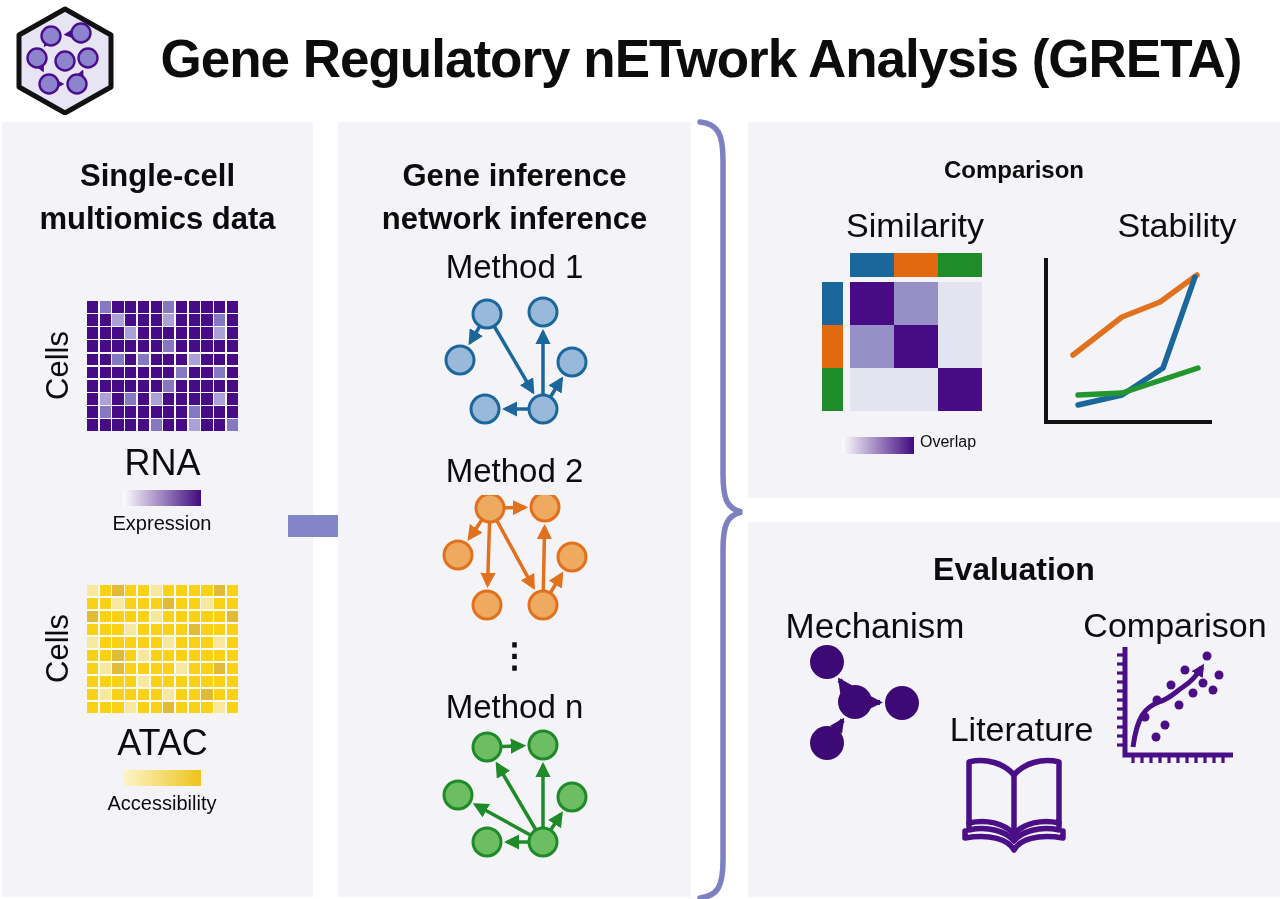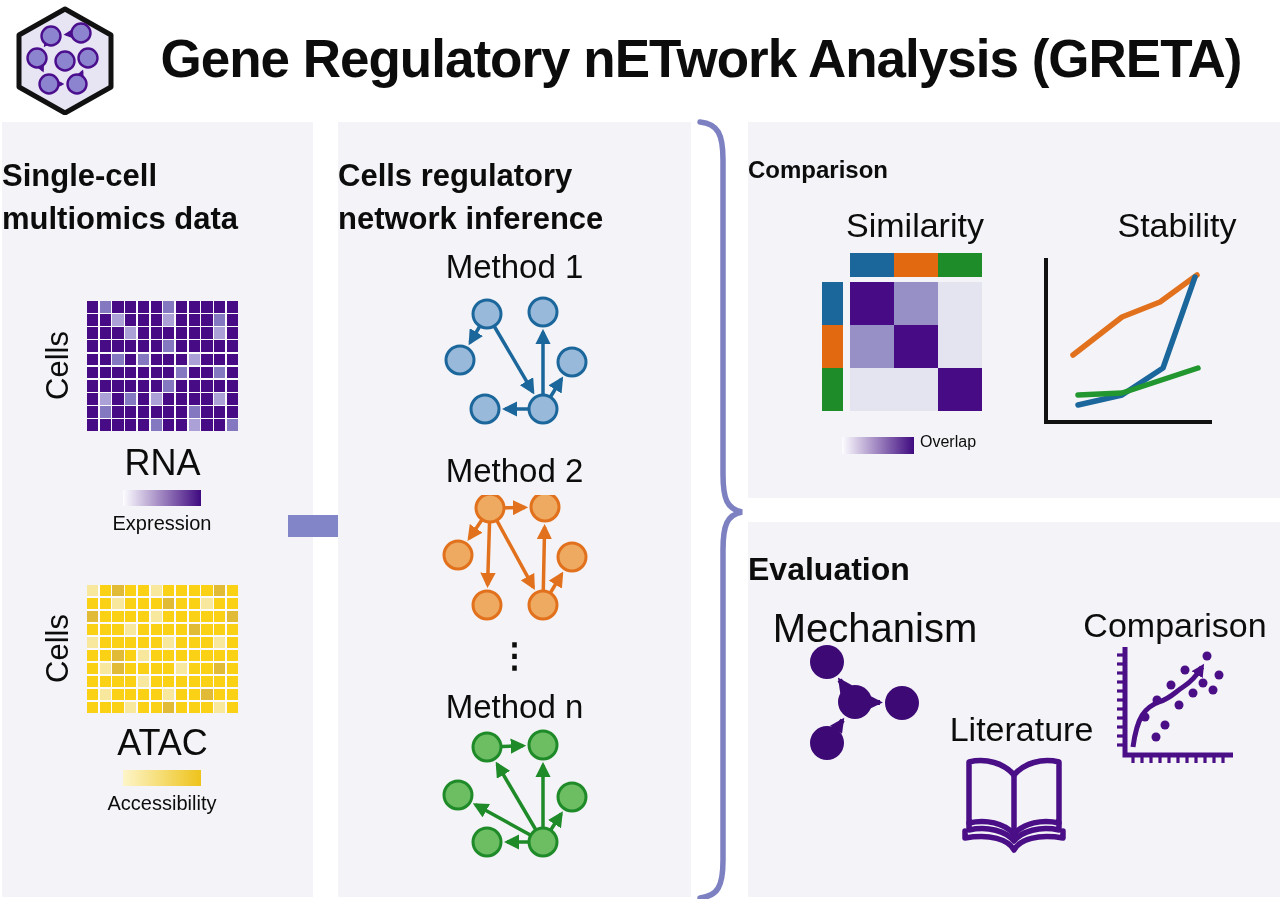--- a/index.html
+++ b/index.html
@@ -16,21 +16,21 @@
     --gradient-purple-start:#fdfdff; --gradient-purple-end:#3f0a80;
     --gradient-yellow-start:#fdf5c9; --gradient-yellow-end:#eec31b;
     --ink:#0c0c0c;
   }
   html,body{margin:0;padding:0;background:#fff;}
   body{font-family:"Liberation Sans",sans-serif;color:var(--ink);}
   .canvas{position:relative;width:1280px;height:899px;background:#fff;overflow:hidden;padding-left:12px;}
   .abs{position:absolute;}
   .panel{position:absolute;background:var(--panel-bg);}
   .h-big{font-size:53px;font-weight:700;letter-spacing:-1px;white-space:nowrap;}
-  .h-panel{font-size:31px;font-weight:700;line-height:43px;}
+  .h-panel{font-size:31px;font-weight:700;line-height:43px;text-align:center;}
   .h-sub{font-size:33px;font-weight:400;text-align:center;white-space:nowrap;}
   .h-small{font-size:20px;font-weight:400;text-align:center;}
   .vlabel{writing-mode:vertical-rl;transform:rotate(180deg);font-size:31px;text-align:center;}
   .heat{display:grid;grid-template-columns:repeat(12,1fr);gap:1.5px;background:#fbfbfd;}
   .hm-cell{width:100%;height:100%;}
   .heat-rna .hm-d{background:var(--heat-dark);} .heat-rna .hm-m{background:var(--heat-mid);} .heat-rna .hm-l{background:var(--heat-light);}
   .heat-atac .hm-m{background:var(--yellow-main);} .heat-atac .hm-l{background:var(--yellow-light);} .heat-atac .hm-d{background:var(--yellow-dark);}
   .grad-purple{background:linear-gradient(to right,var(--gradient-purple-start),var(--gradient-purple-end));}
   .grad-yellow{background:linear-gradient(to right,var(--gradient-yellow-start),var(--gradient-yellow-end));}
   .band-col{display:flex;flex-direction:row;} .band-row{display:flex;flex-direction:column;}
@@ -350,21 +350,21 @@
     <div class="abs grad-yellow" style="left:121px;top:648px;width:78px;height:16px"></div>
     <div class="abs h-small" style="left:60px;top:670px;width:200px">Accessibility</div>
   </div>
 
   <svg class="abs" style="left:288px;top:498px" width="90" height="56" viewBox="0 0 90 56">
     <polygon points="0,17 50,17 50,2 88,28 50,54 50,39 0,39" fill="#8286c8"></polygon>
   </svg>
 
   <div class="panel" style="left:338px;top:122px;width:353px;height:775px">
     <div class="abs h-panel" style="left:0;top:32px;width:353px">
-      <div>Cells regulatory</div>
+      <div>Gene inference</div>
       <div>network inference</div>
     </div>
 
     <div class="abs h-sub" style="left:0;top:126px;width:353px">Method 1</div>
     <svg class="abs" style="left:92px;top:170px" width="170" height="146" viewBox="0 0 170 146">
       <g stroke="#1b679c" stroke-width="3.5">
         <line x1="57" y1="22" x2="40.1" y2="50.7" marker-end="url(#ar-blue)"></line>
         <line x1="57" y1="22" x2="102.8" y2="99.8" marker-end="url(#ar-blue)"></line>
         <line x1="113" y1="117" x2="113" y2="40" marker-end="url(#ar-blue)"></line>
         <line x1="113" y1="117" x2="131.5" y2="87" marker-end="url(#ar-blue)"></line>
@@ -460,21 +460,21 @@
       <path d="M6 2 L6 166 L172 166" fill="none" stroke="#111" stroke-width="4"></path>
       <polyline fill="none" stroke="#e2711d" stroke-width="5.5" stroke-linecap="round" stroke-linejoin="round" points="33,99 82,61 120,46 157,19"></polyline>
       <polyline fill="none" stroke="#1b679c" stroke-width="5.5" stroke-linecap="round" stroke-linejoin="round" points="38,149 82,139 123,112 155,21"></polyline>
       <polyline fill="none" stroke="#22962f" stroke-width="5.5" stroke-linecap="round" stroke-linejoin="round" points="38,139 82,137 158,112"></polyline>
     </svg>
   </div>
 
   <div class="panel" style="left:748px;top:522px;width:532px;height:375px">
     <div class="abs h-panel" style="left:0;top:26px;width:532px;font-size:32px">Evaluation</div>
 
-    <div class="abs h-sub" style="left:22px;top:84px;width:210px;font-size:40px">Mechanism</div>
+    <div class="abs h-sub" style="left:22px;top:84px;width:210px;font-size:35px">Mechanism</div>
     <svg class="abs" style="left:43px;top:122px" width="132" height="116" viewBox="0 0 132 116">
       <g stroke="#3d0a75" stroke-width="5">
         <line x1="64" y1="58" x2="48.6" y2="36" marker-end="url(#ar-eval)"></line>
         <line x1="36" y1="99" x2="51.6" y2="76.2" marker-end="url(#ar-eval)"></line>
         <line x1="64" y1="58" x2="89" y2="58.5" marker-end="url(#ar-eval)"></line>
       </g>
       <g fill="#3d0a75">
         <circle cx="36" cy="18" r="17"></circle>
           <circle cx="64" cy="58" r="17"></circle>
           <circle cx="111" cy="59" r="17"></circle>

